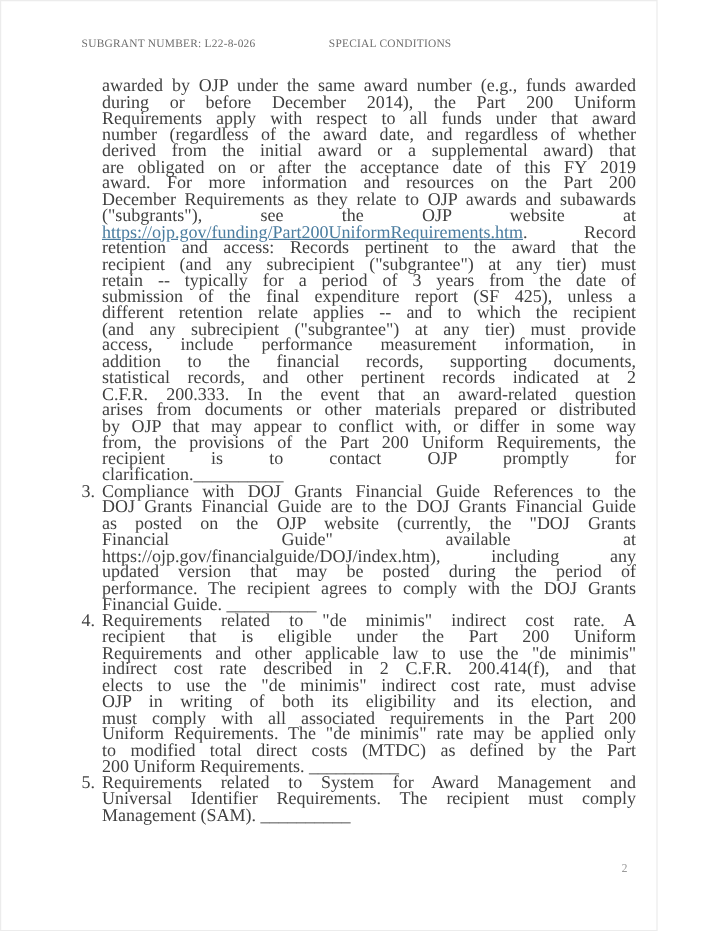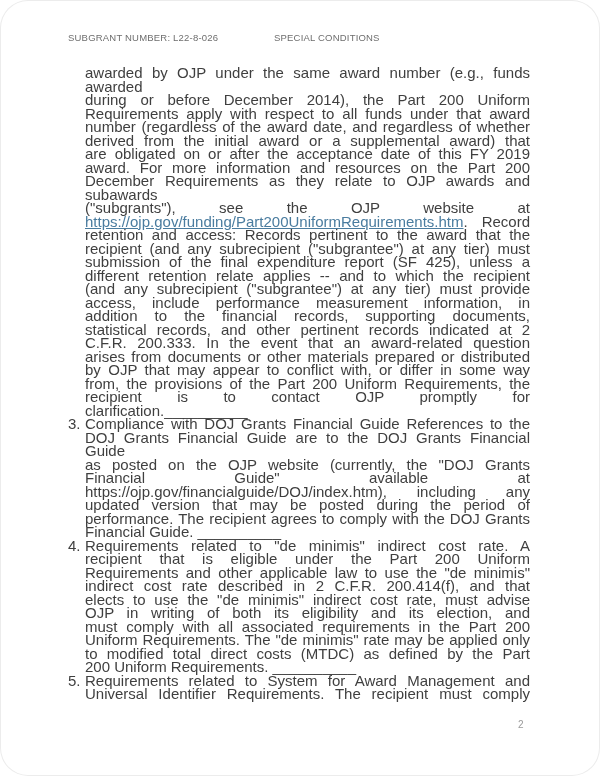--- a/index.html
+++ b/index.html
@@ -1,25 +1,24 @@
 <!DOCTYPE html>
 <html><head>
 <meta charset="utf-8">
 <style>
   html, body { margin: 0; padding: 0; background: #ffffff; }
   .page {
     position: relative;
-    width: 600px;
+    width: 548px;
     height: 776px;
     background: #ffffff;
     box-shadow: inset 0 0 0 1px #ececec;
-    font-family: Liberation Sans, sans-serif;
+    font-family: Liberation Serif, serif;
     color: #3f3f3f;
     overflow: hidden;
-    border-radius: 28px;
   }
   .header {
     position: absolute;
     top: 32px;
     left: 68px;
     right: 40px;
     font-size: 9.5px;
     letter-spacing: 0.2px;
     color: #6e6e6e;
     white-space: nowrap;
@@ -71,20 +70,21 @@
           <div class="line">Requirements apply with respect to all funds under that award</div>
           <div class="line">number (regardless of the award date, and regardless of whether</div>
           <div class="line">derived from the initial award or a supplemental award) that</div>
           <div class="line">are obligated on or after the acceptance date of this FY 2019</div>
           <div class="line">award. For more information and resources on the Part 200</div>
           <div class="line">December Requirements as they relate to OJP awards and subawards</div>
           <div class="line">("subgrants"), see the OJP website at</div>
           <div class="line"><span class="doc-link" style="color: rgb(74, 124, 159);">https://ojp.gov/funding/Part200UniformRequirements.htm</span><span>. Record</span></div>
           <div class="line">retention and access: Records pertinent to the award that the</div>
           <div class="line">recipient (and any subrecipient ("subgrantee") at any tier) must</div>
+          <div class="line">retain -- typically for a period of 3 years from the date of</div>
           <div class="line">submission of the final expenditure report (SF 425), unless a</div>
           <div class="line">different retention relate applies -- and to which the recipient</div>
           <div class="line">(and any subrecipient ("subgrantee") at any tier) must provide</div>
           <div class="line">access, include performance measurement information, in</div>
           <div class="line">addition to the financial records, supporting documents,</div>
           <div class="line">statistical records, and other pertinent records indicated at 2</div>
           <div class="line">C.F.R. 200.333. In the event that an award-related question</div>
           <div class="line">arises from documents or other materials prepared or distributed</div>
           <div class="line">by OJP that may appear to conflict with, or differ in some way</div>
           <div class="line">from, the provisions of the Part 200 Uniform Requirements, the</div>
@@ -118,17 +118,18 @@
           <div class="line">Uniform Requirements. The "de minimis" rate may be applied only</div>
           <div class="line">to modified total direct costs (MTDC) as defined by the Part</div>
           <div class="line no-justify">200 Uniform Requirements. __________</div>
         </div>
       </div>
       <div class="block">
         <div class="num">5.</div>
         <div class="lines">
           <div class="line">Requirements related to System for Award Management and</div>
           <div class="line">Universal Identifier Requirements. The recipient must comply</div>
+          <div class="line no-justify">Management (SAM). __________</div>
         </div>
       </div>
     </div>
   <div class="page-number">2</div>
 </div>
 
 </body></html>

